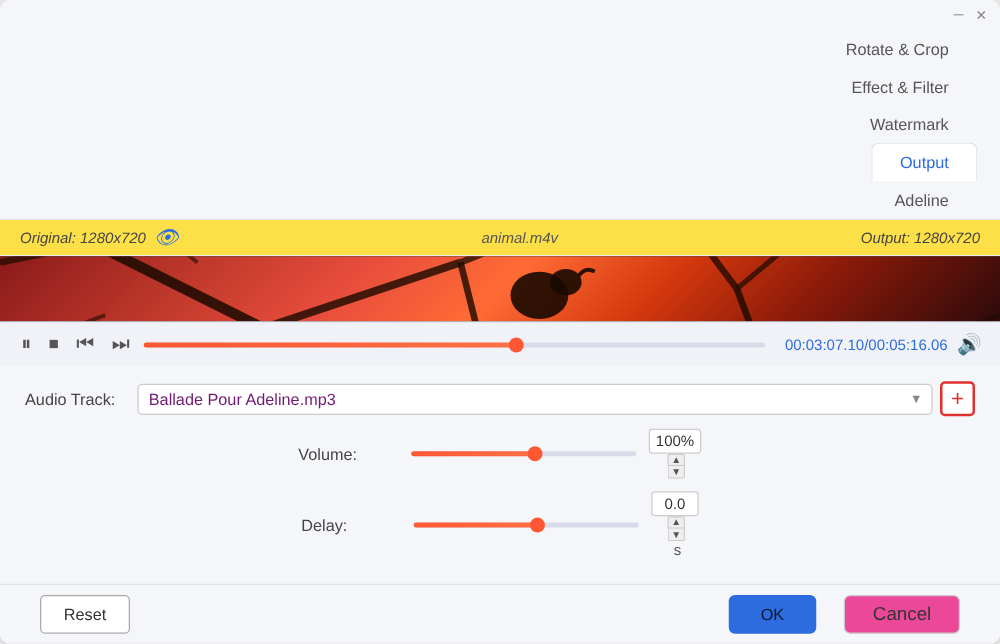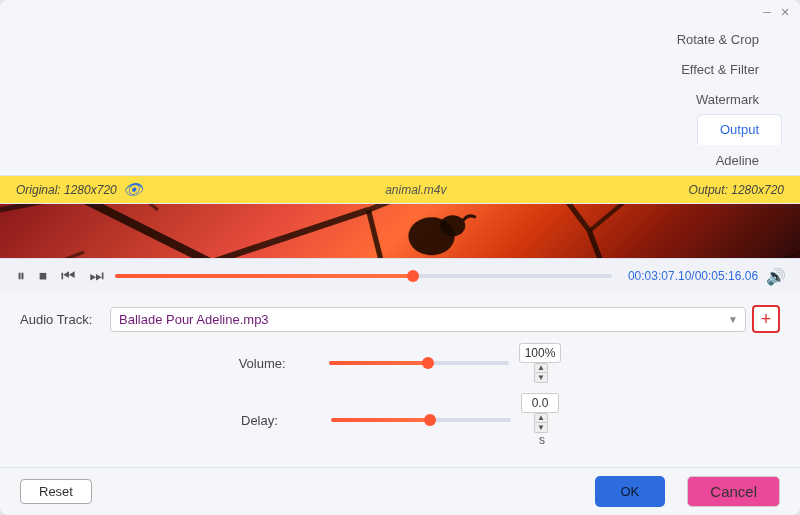--- a/index.html
+++ b/index.html
@@ -288,23 +288,22 @@
       justify-content: center;
       color: #555;
       line-height: 1;
     }
     .spin-btn:first-child { border-radius: 2px 2px 0 0; }
     .spin-btn:last-child { border-radius: 0 0 2px 2px; border-top: none; }
     .unit-label { margin-left: 4px; color: #555; font-size: 12px; }
     
     .bottom-bar {
       display: flex;
-      align-items: center;
       justify-content: space-between;
-      padding: 8px 20px;
+      padding: 8px 32px;
       background: #f5f6fa;
       border-top: 1px solid #e0e3ed;
       flex-shrink: 0;
     }
     .reset-btn {
       padding: 4px 18px;
       border: 1px solid #aaa;
       border-radius: 4px;
       background: #fff;
       color: #333;

